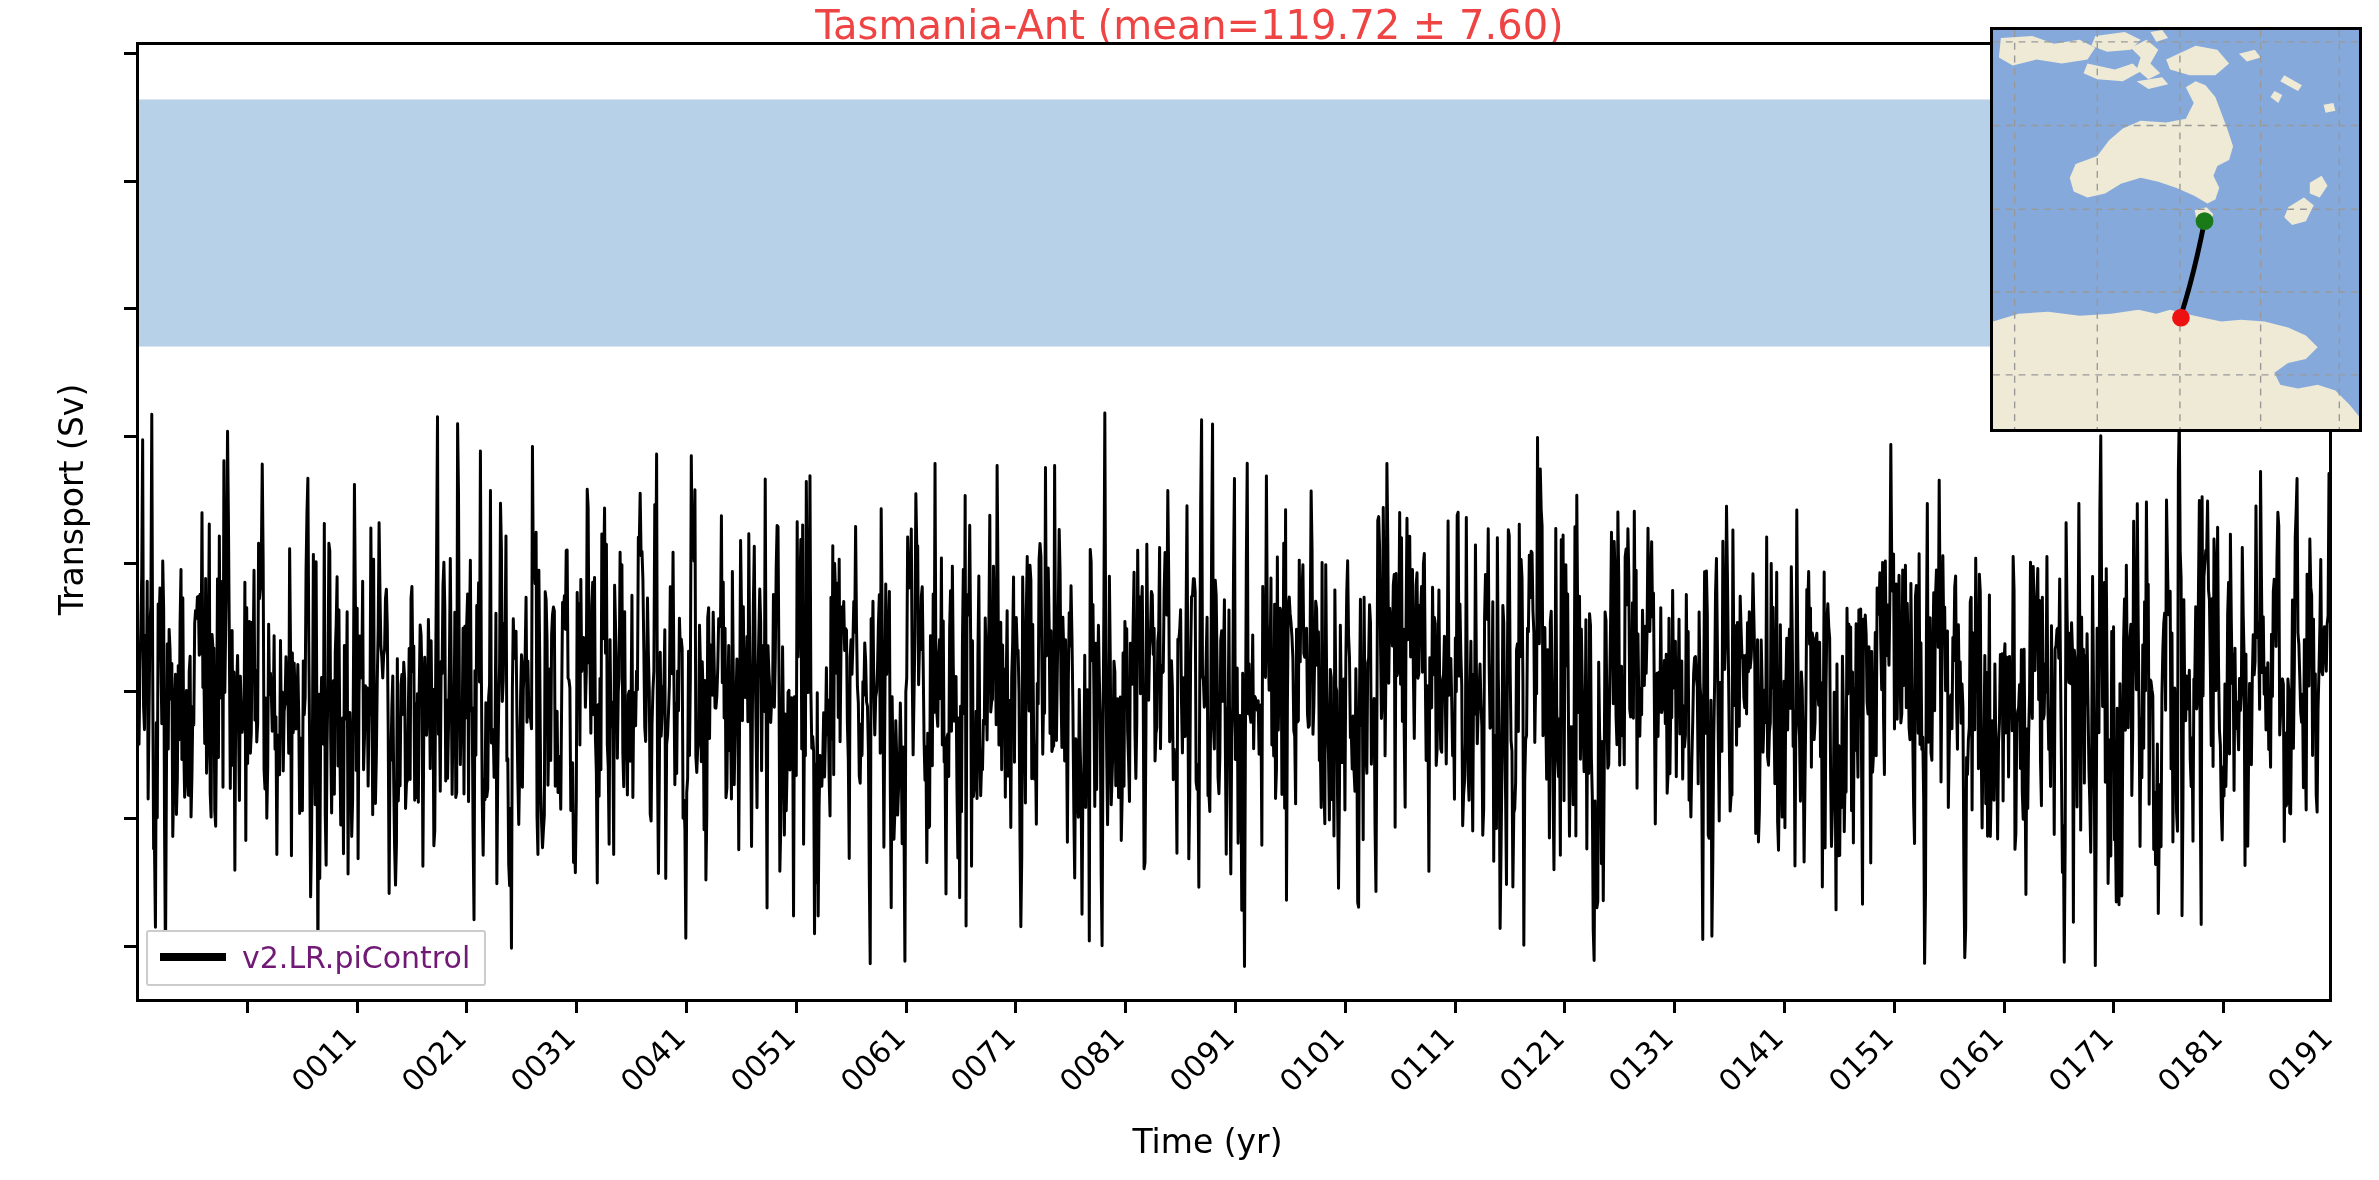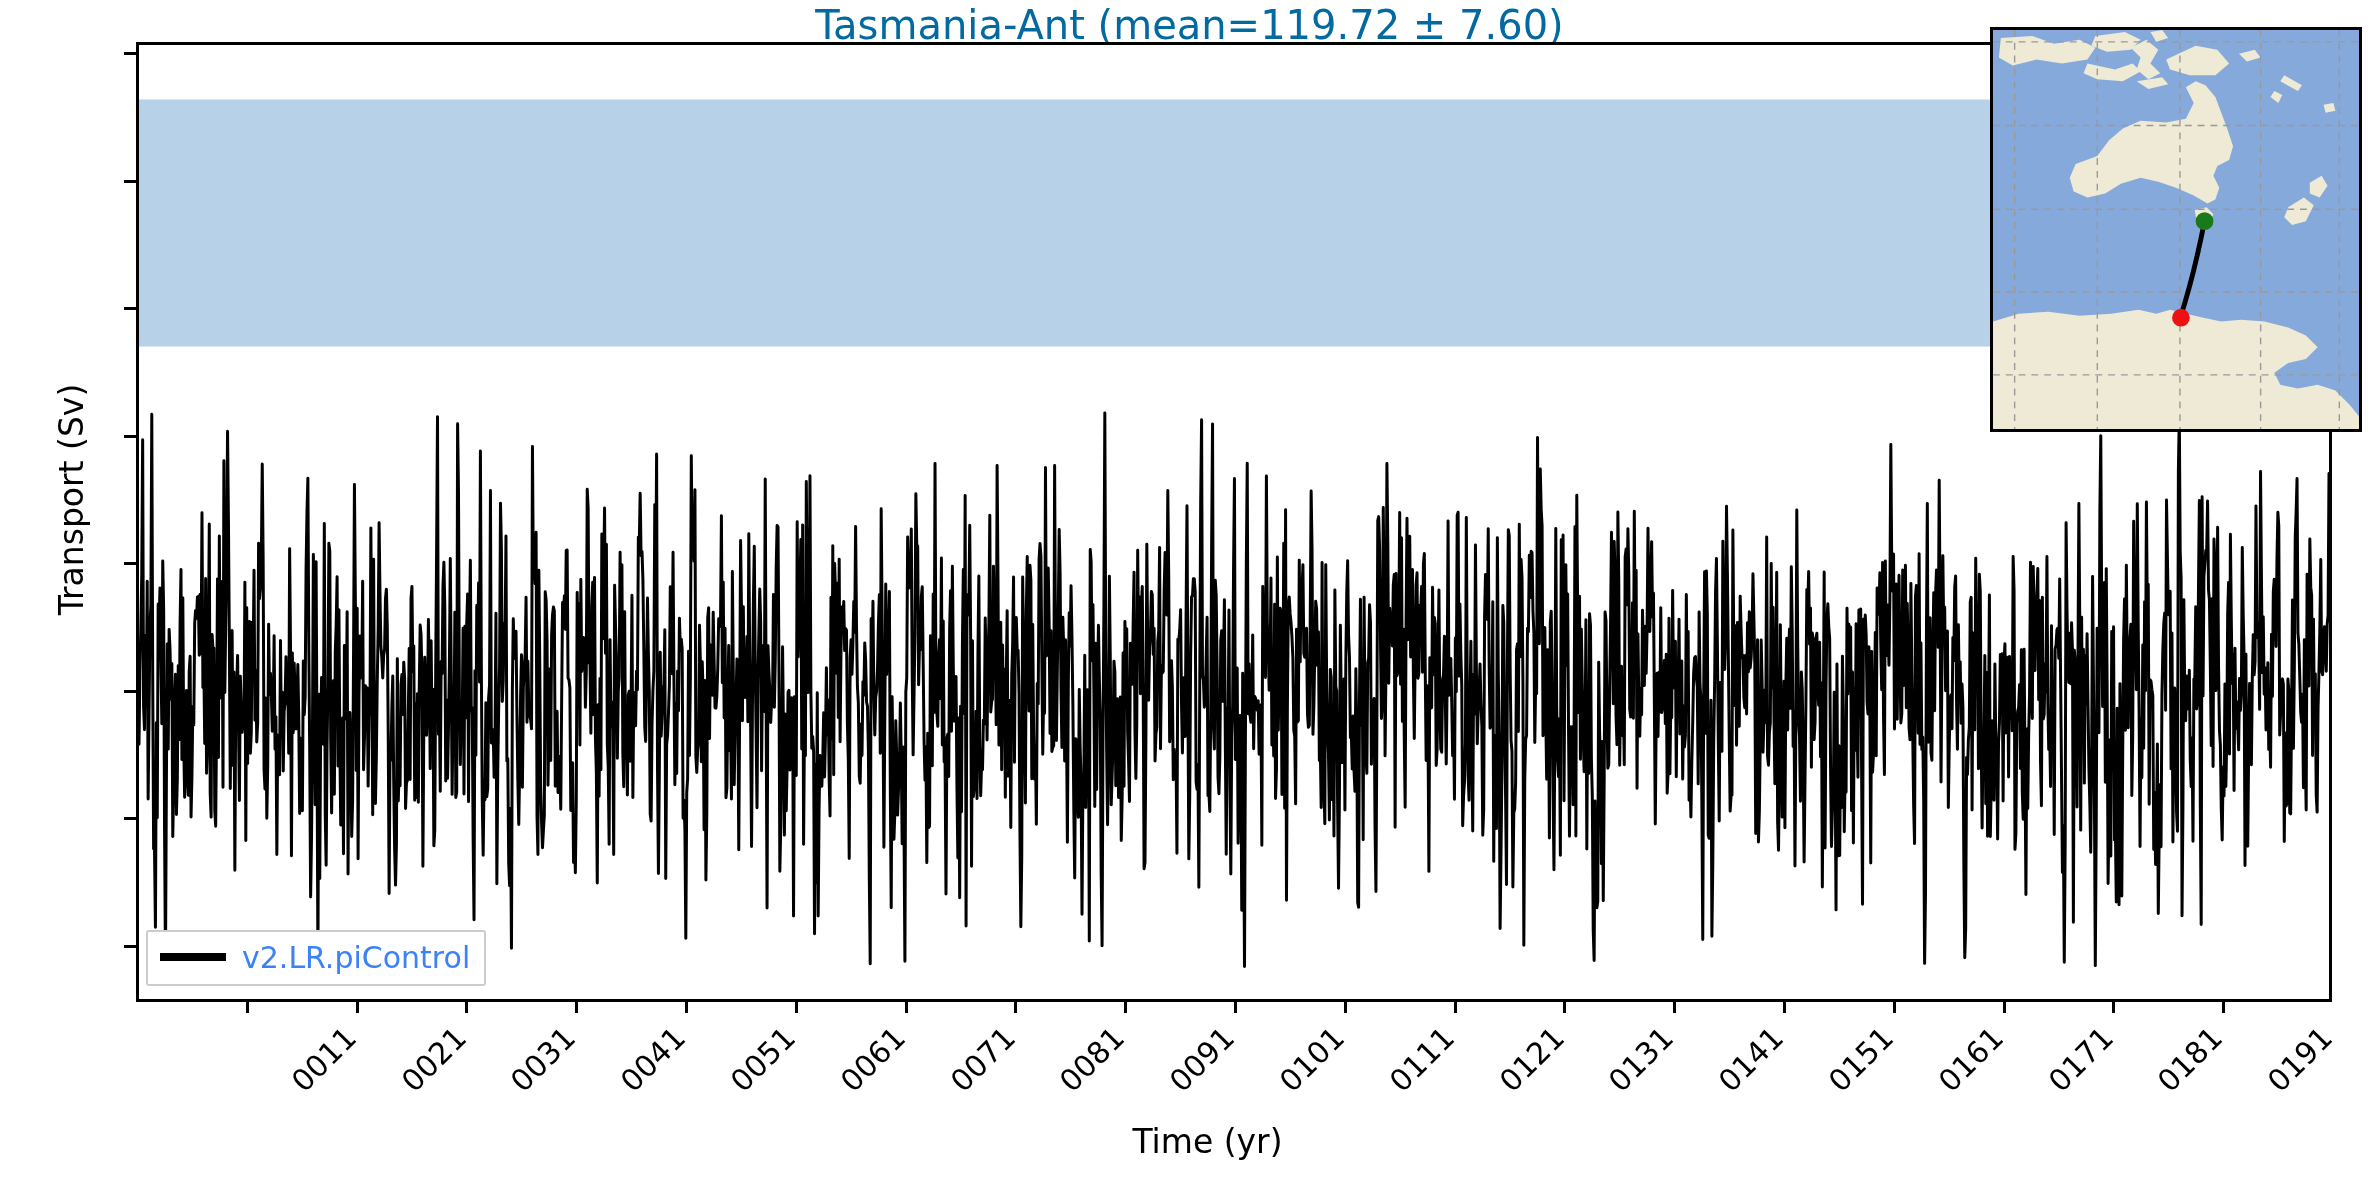--- a/index.html
+++ b/index.html
@@ -21,21 +21,21 @@
   }
 
   
   #chart-title {
     position: absolute;
     left: 0;
     top: 2px;
     width: 2379px;
     text-align: center;
     font-size: 40px;
-    color: #0369a1;
+    color: #ef4444;
     letter-spacing: 0px;
     white-space: nowrap;
   }
 
   
   #plot-area {
     position: absolute;
     left: 136px;
     top: 42px;
     width: 2196px;
@@ -126,21 +126,21 @@
   }
   .legend-swatch-patch {
     width: 66px;
     height: 24px;
     background: #b7d2e8;
     margin-right: 16px;
     flex: 0 0 auto;
   }
   .legend-text {
     font-size: 30px;
-    color: #3b82f6;
+    color: #701a75;
     white-space: nowrap;
     text-align: center;
   }
 
   
   #inset-map {
     position: absolute;
     left: 1990px;
     top: 27px;
     width: 372px;

